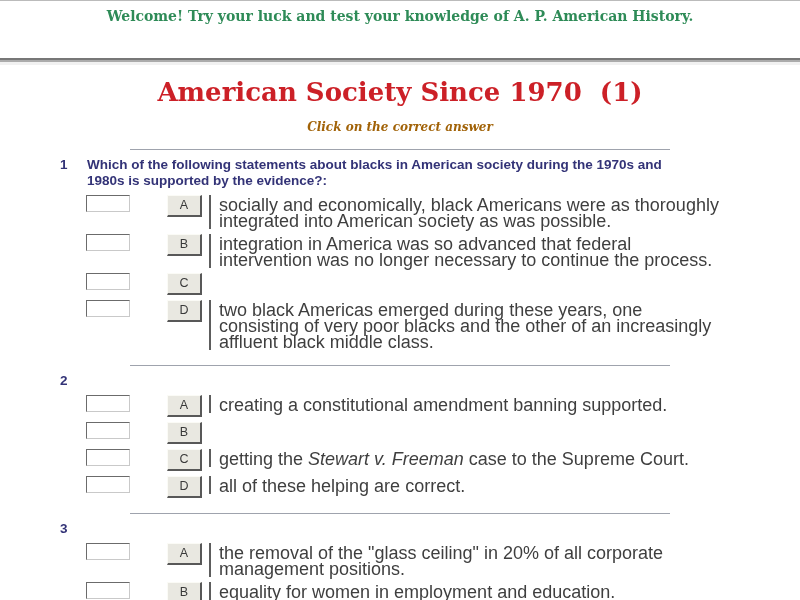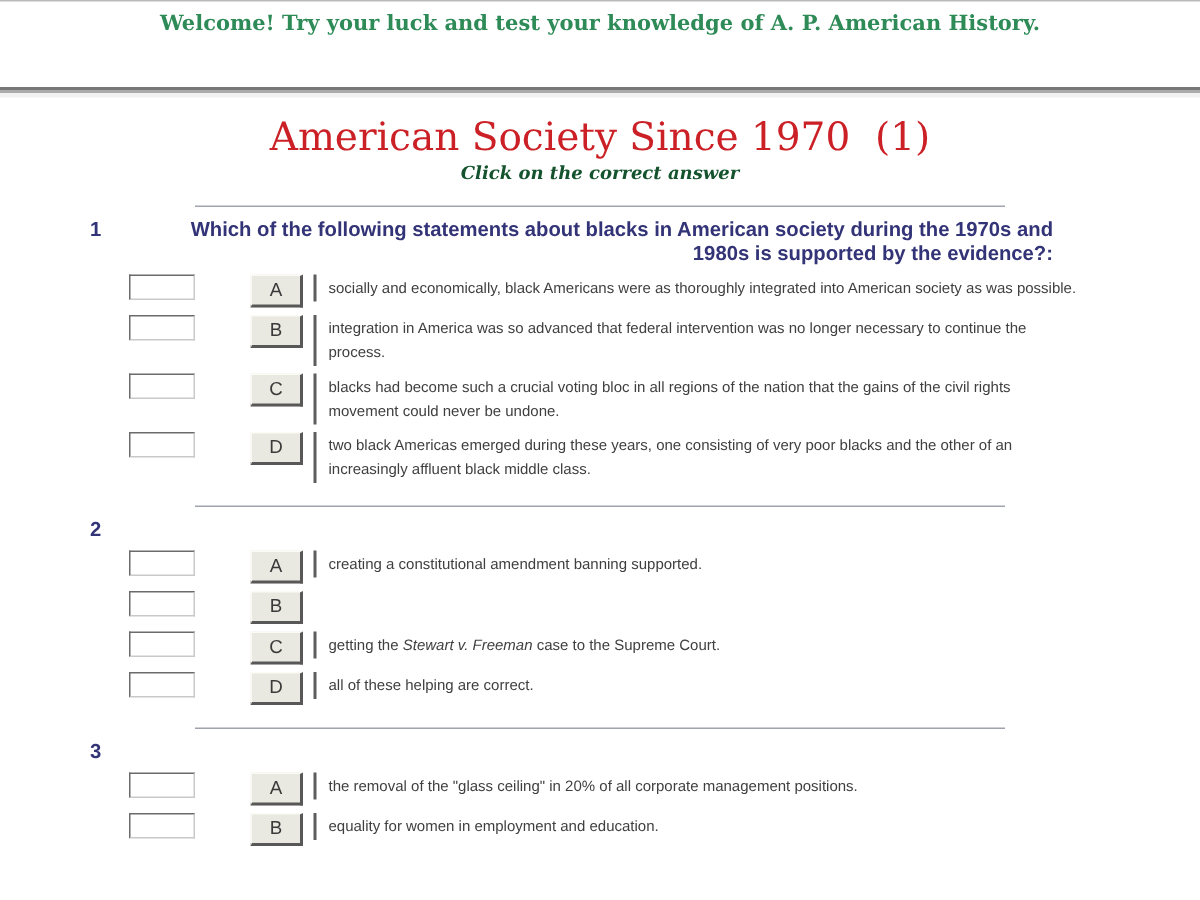--- a/index.html
+++ b/index.html
@@ -17,39 +17,39 @@
     font-weight: bold; font-size: 14px;
   }
   .frame-divider {
     height: 7px;
     background: linear-gradient(to bottom, #777777 0 2px, #ababab 2px 4px, #f1f1f1 4px 7px);
   }
   h1.page-title {
     margin: 12px 0 0 0; text-align: center;
     color: #cc2027;
     font-family: "DejaVu Serif", serif;
-    font-weight: normal; font-size: 26px;
+    font-weight: bold; font-size: 26px;
     white-space: pre;
   }
   .instruction {
-    margin-top: 1px; text-align: center;
-    color: #14532d;
+    margin-top: 13px; text-align: center;
+    color: #a16207;
     font-family: "DejaVu Serif", serif;
     font-weight: bold; font-style: italic; font-size: 12px;
   }
   .section-rule {
     border: none; border-top: 1px solid #9fa3ad;
     width: 540px; margin: 15px auto 7px auto; height: 0;
   }
   .q-header {
     display: flex; margin-left: 60px;
     color: #333377; font-weight: bold; font-size: 13.5px; line-height: 16px;
   }
   .q-num { width: 27px; flex: none; }
-  .q-text { max-width: 615px; text-align: right; }
+  .q-text { max-width: 615px; }
   .options { margin-top: 6px; }
   .option-row {
     display: flex; align-items: flex-start;
     margin: 0 0 5px 86px;
   }
   .answer-input {
     width: 42px; height: 15px; flex: none;
     border: 1px solid; border-color: #6b6b6b #c9c9c9 #c9c9c9 #6b6b6b;
     background: #ffffff; margin-right: 37px; padding: 0;
   }
@@ -58,21 +58,21 @@
     background: #e9e8e1; color: #3a3a3a;
     border-top: 1px solid #fbfbf6; border-left: 1px solid #fbfbf6;
     border-right: 2px solid #585858; border-bottom: 2px solid #585858;
     font-family: "Liberation Sans", sans-serif;
     font-size: 12.5px; line-height: 19px; text-align: center;
     padding: 0; margin-right: 7px; cursor: pointer;
   }
   .option-text {
     border-left: 2px solid #5d5d5d; padding-left: 8px;
     max-width: 500px;
-    color: #3f3f3f; font-size: 10px; line-height: 16px;
+    color: #3f3f3f; font-size: 18px; line-height: 16px;
     min-height: 16px; padding-top: 2px;
   }
 </style>
 </head>
 <body>
 
 <div class="top-banner">
   <div class="welcome-text">Welcome! Try your luck and test your knowledge of A. P. American History.</div>
 </div>
 
@@ -95,21 +95,20 @@
             <div class="option-text">socially and economically, black Americans were as thoroughly integrated into American society as was possible.</div>
           </div>
           <div class="option-row">
             <input class="answer-input" type="text" style="">
             <button class="letter-btn">B</button>
             <div class="option-text">integration in America was so advanced that federal intervention was no longer necessary to continue the process.</div>
           </div>
           <div class="option-row">
             <input class="answer-input" type="text" style="">
             <button class="letter-btn">C</button>
-            <div class="option-text">blacks had become such a crucial voting bloc in all regions of the nation that the gains of the civil rights movement could never be undone.</div>
           </div>
           <div class="option-row">
             <input class="answer-input" type="text" style="">
             <button class="letter-btn">D</button>
             <div class="option-text">two black Americas emerged during these years, one consisting of very poor blacks and the other of an increasingly affluent black middle class.</div>
           </div>
         </div>
       </div>
       <div class="section-rule"></div>
       <div class="question">

